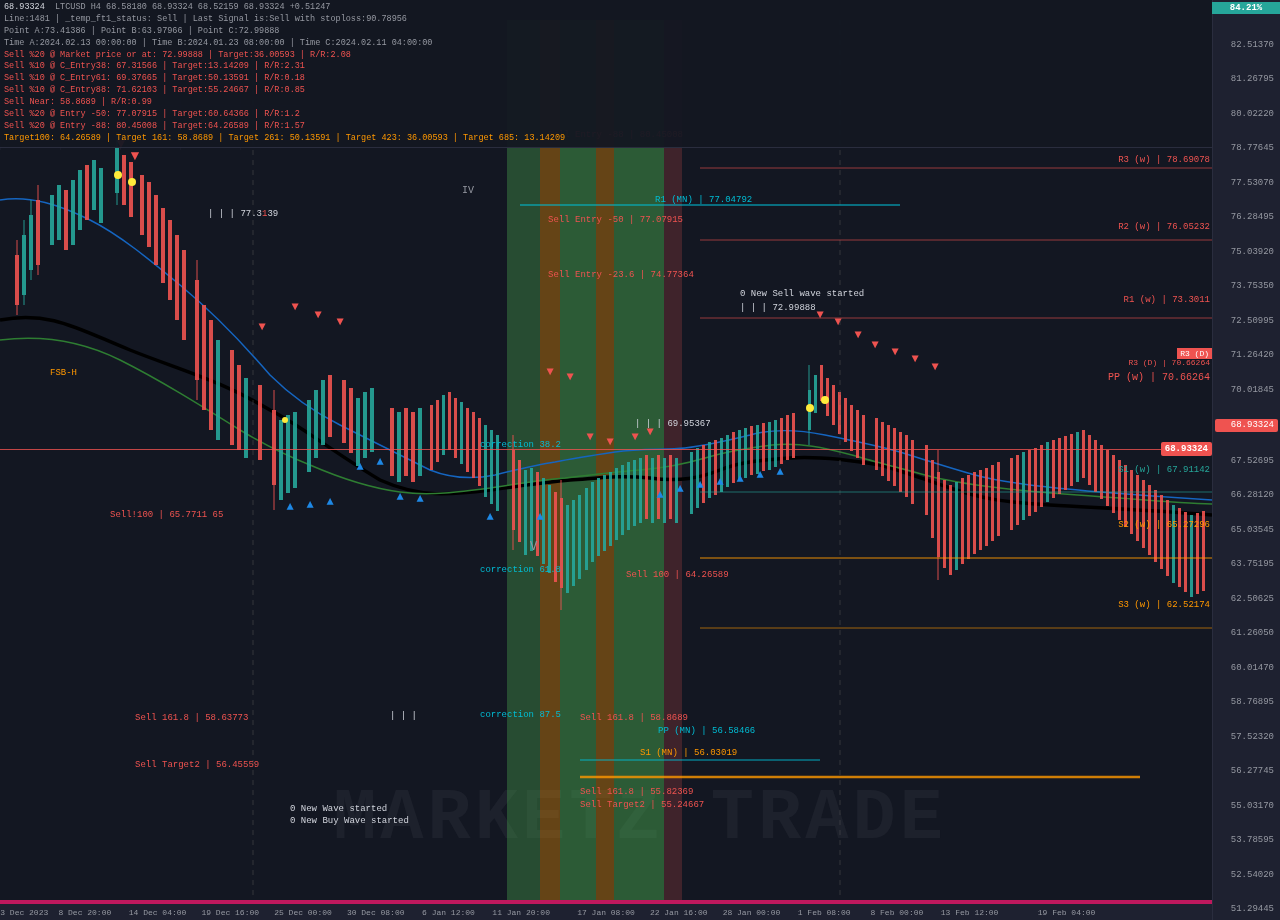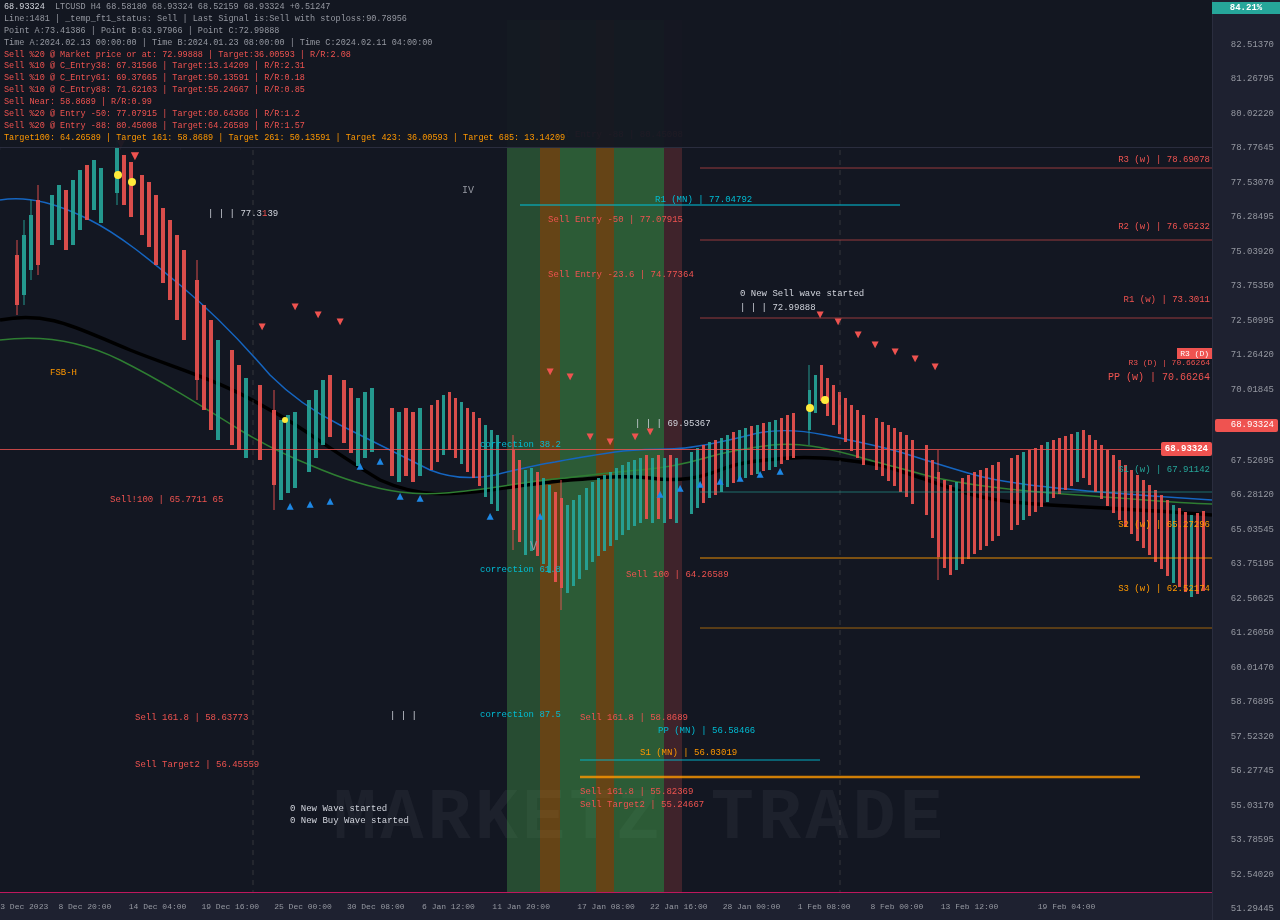--- a/index.html
+++ b/index.html
@@ -69,23 +69,23 @@
       white-space: nowrap;
     }
     .info-line span.red { color: #ef5350; }
     .info-line span.white { color: #d1d4dc; }
     
     #time-axis {
       position: absolute;
       bottom: 0;
       left: 0;
       right: 68px;
-      height: 28px;
+      height: 20px;
       background: #1e2130;
-      border-top: 1px solid #be185d;
+      border-top: 4px solid #be185d;
       display: flex;
       align-items: center;
       z-index: 10;
     }
     .time-label {
       font-size: 8px;
       color: #9598a1;
       position: absolute;
       transform: translateX(-50%);
       white-space: nowrap;
@@ -494,21 +494,21 @@
   <div class="annotation ann-red" style="right:70px; top:295px;">R1 (w) | 73.3011</div>
 
   <div class="annotation ann-red" style="right:70px; top:358px; font-size:8px;">R3 (D) | 70.66264</div>
 
   <div class="annotation ann-red" style="right:70px; top:372px; font-size:10px;">PP (w) | 70.66264</div>
 
   <div class="annotation ann-green" style="right:70px; top:465px;">S1 (w) | 67.91142</div>
 
   <div class="annotation ann-orange" style="right:70px; top:520px;">S2 (w) | 65.27296</div>
 
-  <div class="annotation ann-orange" style="right:70px; top:584px;">S3 (w) | 62.52174</div>
+  <div class="annotation ann-orange" style="right:70px; top:600px;">S3 (w) | 62.52174</div>
 
   <div class="annotation ann-white" style="left:740px; top:268px;">0 New Sell wave started</div>
   <div class="annotation ann-white" style="left:740px; top:282px;">| | | 72.99888</div>
 
   <div class="annotation ann-white" style="left:208px; top:188px;">| | | 77.3<span style="color:#ef5350">1</span>39</div>
 
   <div class="annotation ann-white" style="left:635px; top:398px;">| | | 69.95367</div>
 
   <div class="annotation ann-red" style="left:548px; top:130px;">Sell Entry -88 | 80.45008</div>
   <div class="annotation ann-red" style="left:548px; top:215px;">Sell Entry -50 | 77.07915</div>
@@ -520,21 +520,21 @@
 
   <div class="annotation ann-red" style="left:580px; top:570px;margin-left:46px;">Sell 100 | 64.26589</div>
 
   <div class="annotation ann-red" style="left:580px; top:713px;">Sell 161.8 | 58.8689</div>
 
   <div class="annotation ann-red" style="left:580px; top:787px;">Sell 161.8 | 55.82369</div>
   <div class="annotation ann-red" style="left:580px; top:800px;">Sell Target2 | 55.24667</div>
 
   <div class="annotation ann-red" style="left:135px; top:713px;">Sell 161.8 | 58.63773</div>
   <div class="annotation ann-red" style="left:135px; top:760px;">Sell Target2 | 56.45559</div>
-  <div class="annotation ann-red" style="left:110px; top:495px;">Sell!100 | 65.7711 65</div>
+  <div class="annotation ann-red" style="left:110px; top:510px;">Sell!100 | 65.7711 65</div>
 
   <div class="annotation ann-white" style="left:290px; top:795px;">0 New Buy Wave started</div>
   <div class="annotation ann-white" style="left:290px; top:783px; color:#d1d4dc;">0 New Wave started</div>
   <div class="annotation ann-white" style="left:390px; top:690px;">| | |</div>
 
   <div class="annotation ann-orange" style="left:640px; top:748px;">S1 (MN) | 56.03019</div>
 
   <div class="annotation ann-cyan" style="left:658px; top:726px;">PP (MN) | 56.58466</div>
 
   <div class="annotation ann-orange" style="left:50px; top:368px;">FSB-H</div>

